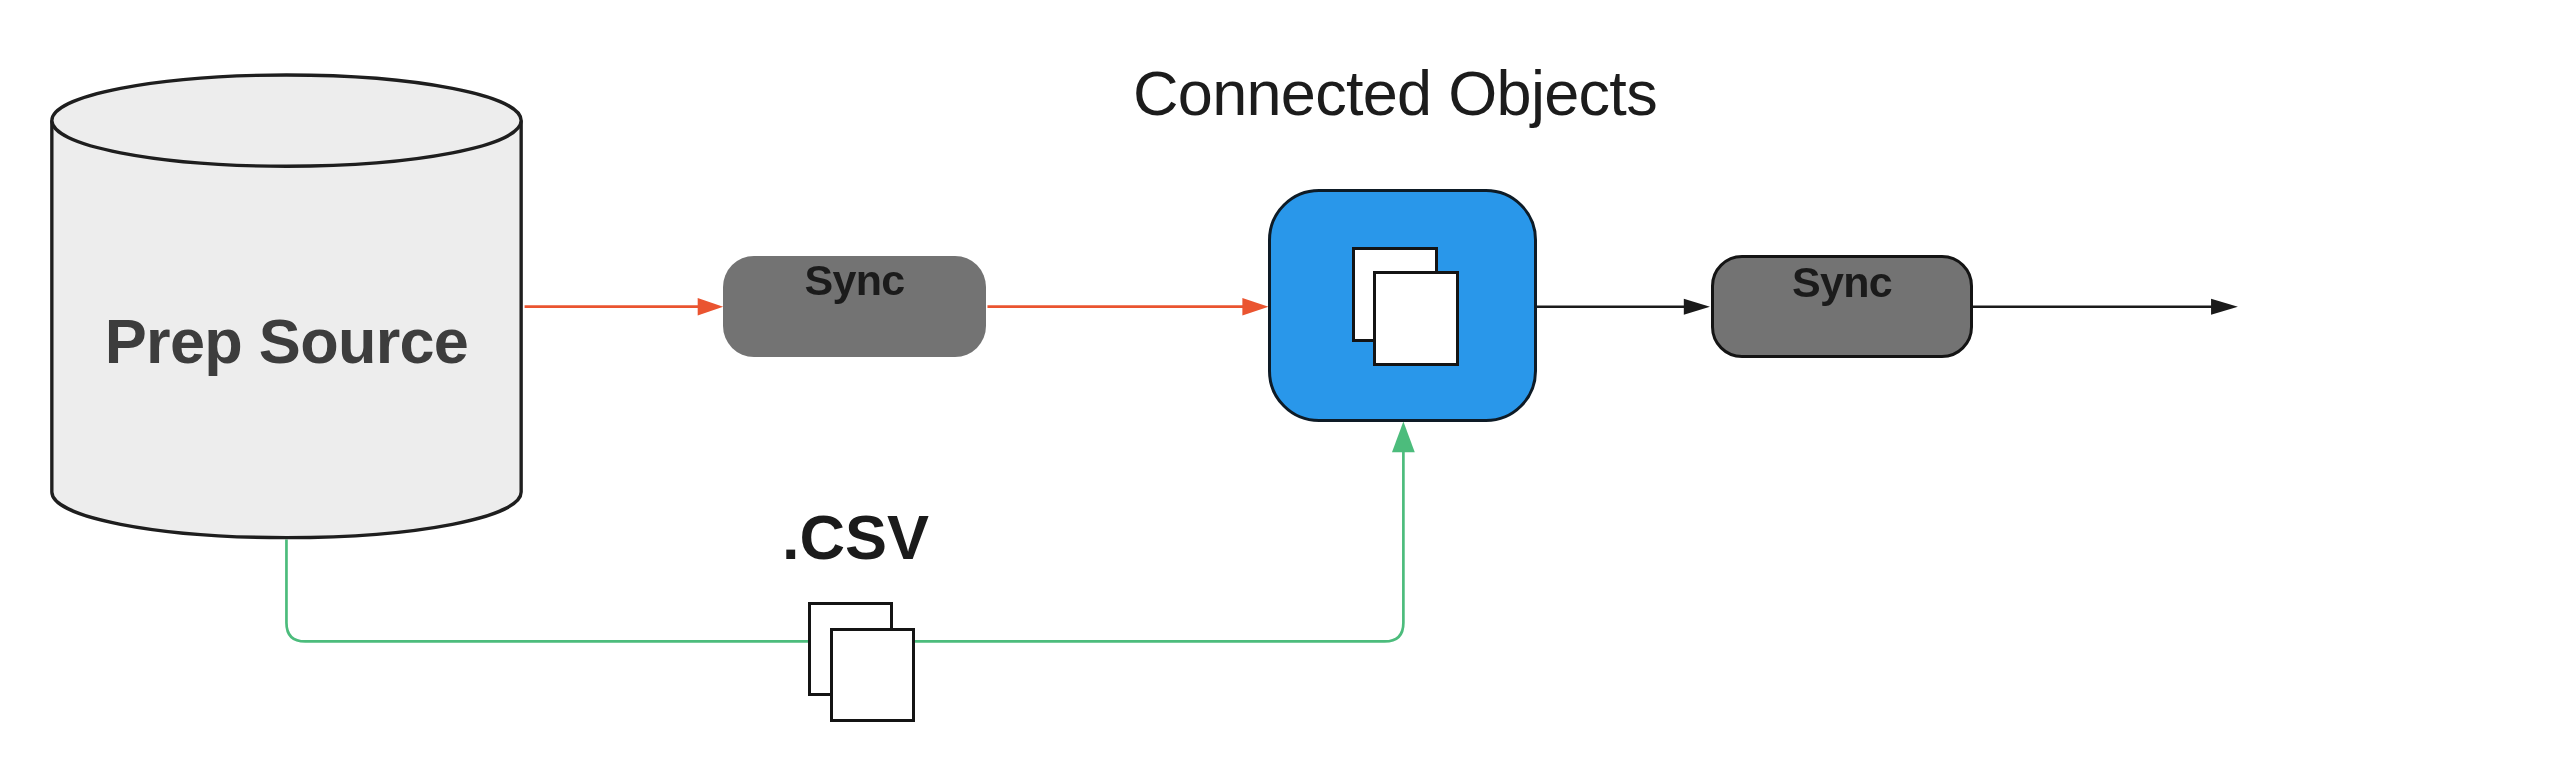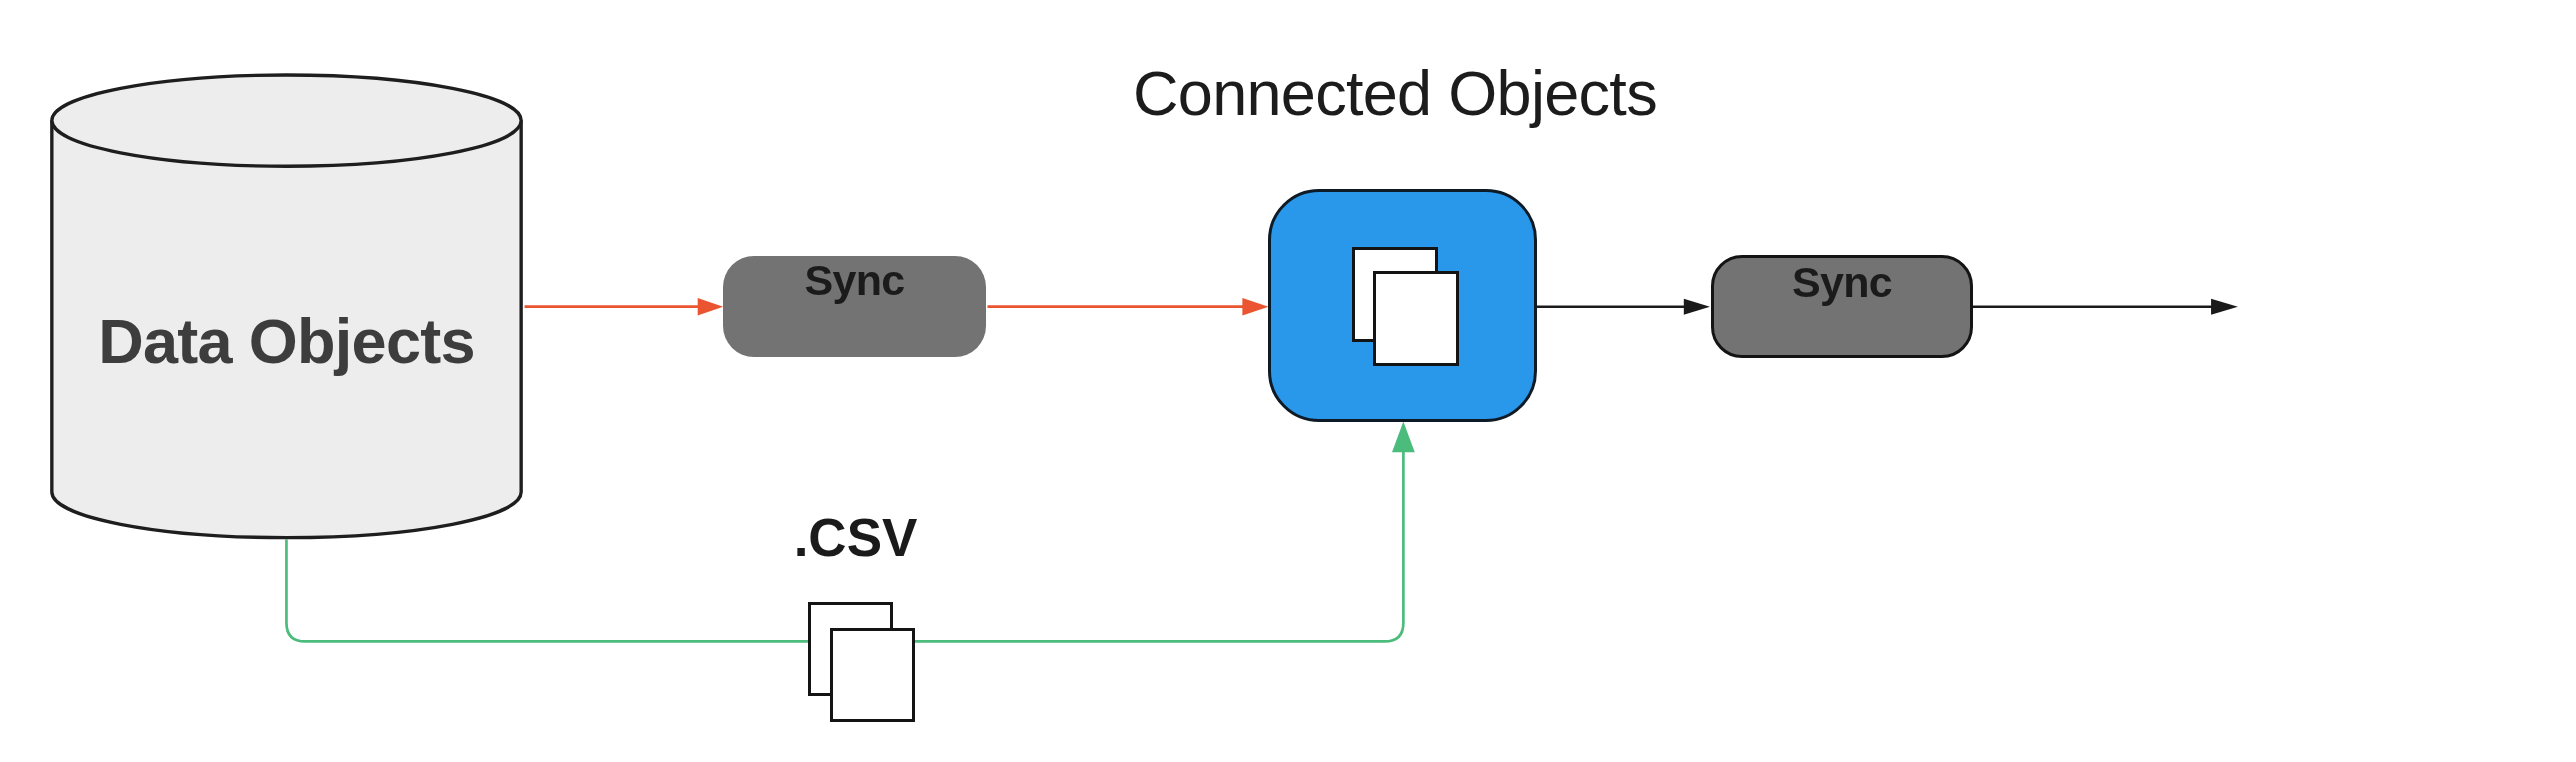--- a/index.html
+++ b/index.html
@@ -64,21 +64,21 @@
     box-sizing: border-box;
   }
   .app-tile .page-back  { left: 81px; top: 55px;  width: 86px; height: 95px; }
   .app-tile .page-front { left: 102px; top: 79px; width: 86px; height: 95px; }
 
   
   .csv-label {
     position: absolute; z-index: 2;
     left: 748px; top: 506px; width: 215px;
     text-align: center;
-    font-size: 53px; font-weight: 700; line-height: 63px;
+    font-size: 63px; font-weight: 700; line-height: 63px;
     color: #1B1B1B;
   }
   .csv-pages { left: 808px; top: 602px; width: 115px; height: 123px; }
   .csv-pages .page-back  { left: 0px;  top: 0px;  width: 85px; height: 94px; }
   .csv-pages .page-front { left: 21.5px; top: 25.5px; width: 85px; height: 94px; }
 
   
   .salesforce { left: 2230px; top: 185px; width: 311px; height: 236px; }
   .salesforce svg { display: block; position: absolute; left: 0; top: 0; }
   .sf-word {
@@ -122,21 +122,21 @@
       <path d="M 427 804 L 427 928 Q 427 956 455 956 L 2064 956 Q 2092 956 2092 928 L 2092 670" fill="none" stroke-width="4" stroke="#4CBC7C"></path>
       <polygon points="2092,628 2075,674 2109,674" fill="#4CBC7C"></polygon>
     </g>
   </svg>
 
   <div class="node data-source">
     <svg width="475" height="472" viewBox="0 0 708 704">
       <path d="M 4 74 L 4 628 A 350 68 0 0 0 704 628 L 704 74" stroke-width="5" fill="#EDEDED" stroke="#1E1E1E"></path>
       <ellipse cx="354" cy="74" rx="350" ry="68" stroke-width="5" fill="#EDEDED" stroke="#1E1E1E"></ellipse>
     </svg>
-    <div class="label">Data Objects</div>
+    <div class="label">Prep Source</div>
   </div>
 
   <div class="title">Connected Objects</div>
 
   <div class="node pill sync">
     <span>Sync</span>
   </div>
 
   <div class="node app-tile">
     <div class="page page-back"></div>

